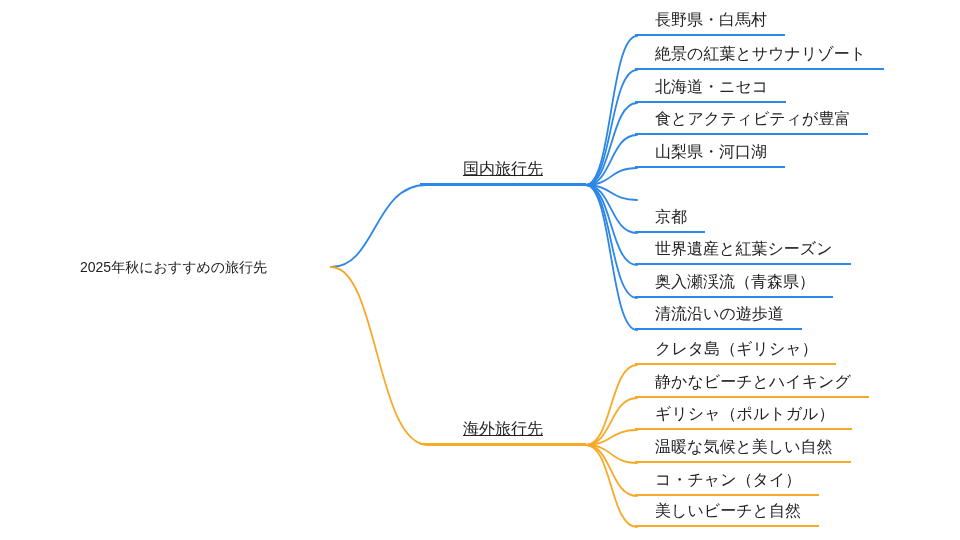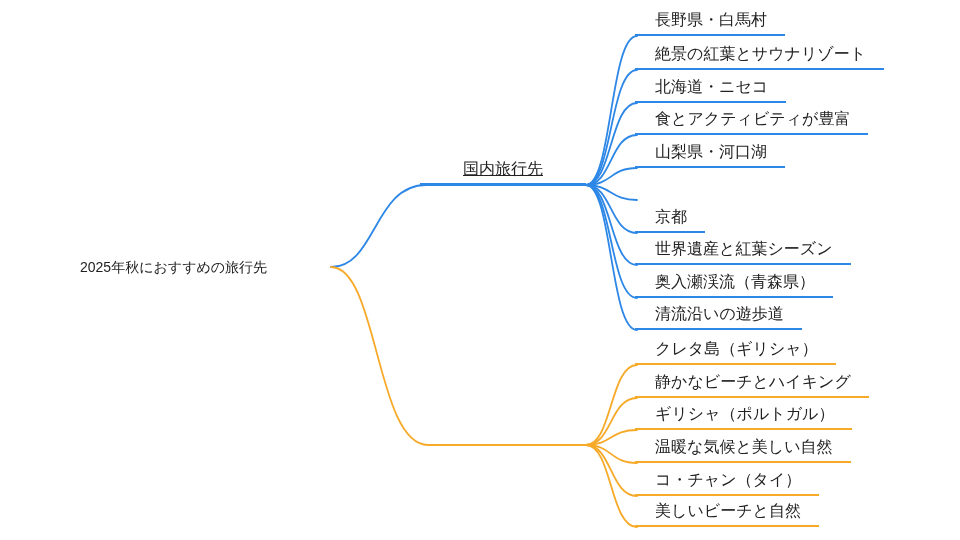--- a/index.html
+++ b/index.html
@@ -89,20 +89,21 @@
     <path class="link-overseas" d="M 586 445 C 612 445, 610 398, 637 398"></path>
     <path class="link-overseas" d="M 586 445 C 612 445, 610 430, 637 430"></path>
     <path class="link-overseas" d="M 586 445 C 612 445, 610 463, 637 463"></path>
     <path class="link-overseas" d="M 586 445 C 612 445, 610 496, 637 496"></path>
     <path class="link-overseas" d="M 586 445 C 612 445, 610 527, 637 527"></path>
   </svg>
 
   <div class="node root-node">2025年秋におすすめの旅行先</div>
 
   <div class="node branch-node branch-domestic">国内旅行先</div>
+  <div class="node branch-node branch-overseas">海外旅行先</div>
 
   <div class="node leaf-node leaf-domestic" style="top:44px">絶景の紅葉とサウナリゾート</div>
   <div class="node leaf-node leaf-domestic" style="top:10px">長野県・白馬村</div>
   <div class="node leaf-node leaf-domestic" style="top:77px">北海道・ニセコ</div>
   <div class="node leaf-node leaf-domestic" style="top:109px">食とアクティビティが豊富</div>
   <div class="node leaf-node leaf-domestic" style="top:142px">山梨県・河口湖</div>
   <div class="node leaf-node leaf-domestic" style="top:207px">京都</div>
   <div class="node leaf-node leaf-domestic" style="top:239px">世界遺産と紅葉シーズン</div>
   <div class="node leaf-node leaf-domestic" style="top:272px">奥入瀬渓流（青森県）</div>
   <div class="node leaf-node leaf-domestic" style="top:304px">清流沿いの遊歩道</div>

